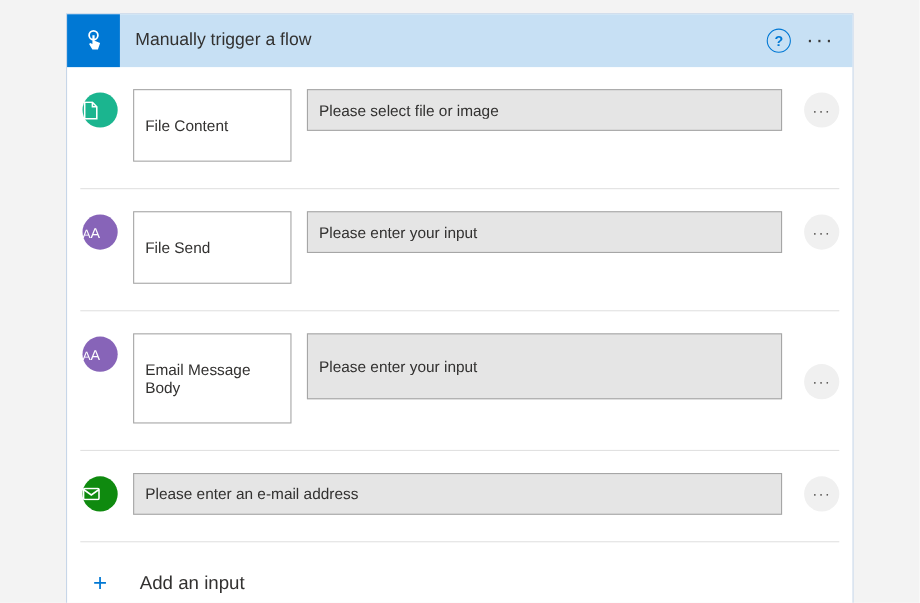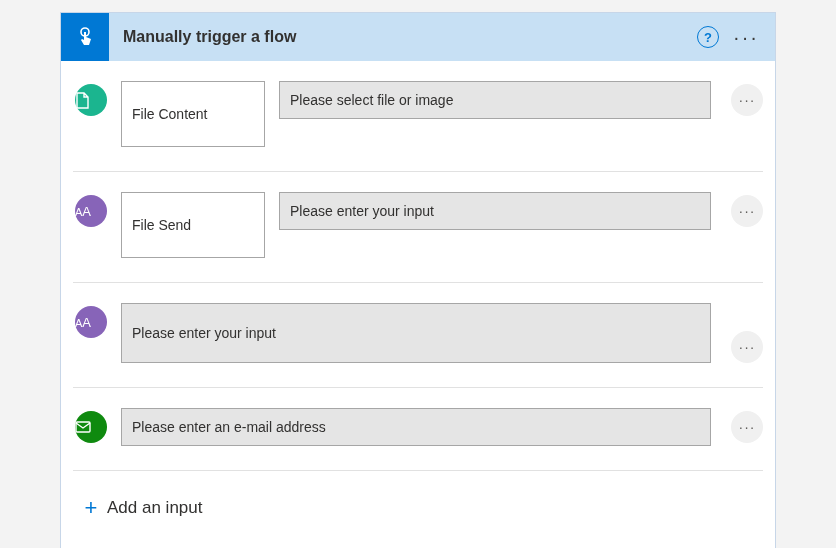--- a/index.html
+++ b/index.html
@@ -1,38 +1,38 @@
 <!DOCTYPE html>
 <html><head>
   <meta charset="utf-8">
   <style>
     * { box-sizing: border-box; margin: 0; padding: 0; }
     body { font-family: "Segoe UI", sans-serif; background: #f3f3f3; width: 836px; height: 548px; padding: 12px 14px; }
     .card { background: #fff; border: 1px solid #c7d6e8; width: 716px; margin: 0 auto; }
     .header { background: #c7e0f4; display: flex; align-items: center; height: 48px; }
     .header-icon-box { width: 48px; height: 48px; background: #0078d4; display: flex; align-items: center; justify-content: center; }
-    .header-title { flex: 1; padding-left: 14px; font-size: 16px; color: #323130; font-weight: bold; }
+    .header-title { flex: 1; padding-left: 14px; font-size: 16px; color: #323130; }
     .help-icon { width: 22px; height: 22px; border: 1.5px solid #0078d4; border-radius: 50%; color: #0078d4; font-size: 13px; font-weight: 600; display: flex; align-items: center; justify-content: center; margin-right: 14px; cursor: pointer; }
     .more-header { font-size: 20px; color: #3b3a39; margin-right: 16px; letter-spacing: 2px; cursor: pointer; line-height: 1; }
     .rows { padding: 0 12px; }
     .row { display: flex; align-items: flex-start; padding: 20px 0 24px; border-bottom: 1px solid #e1e1e1; }
     .row:last-of-type { border-bottom: none; }
     .badge { width: 32px; height: 32px; border-radius: 50%; display: flex; align-items: center; justify-content: flex-start; margin-top: 3px; margin-left: 2px; flex-shrink: 0; }
     .badge-teal { background: #1bb58f; }
     .badge-purple { background: #8764b8; }
     .badge-green { background: #0f8a0f; }
     .label-box { width: 144px; min-height: 38px; border: 1px solid #a6a6a6; margin-left: 14px; padding: 24px 10px; font-size: 14px; color: #323130; background: #fff; flex-shrink: 0; }
     .input-box { flex: 1; min-height: 38px; border: 1px solid #a6a6a6; margin-left: 14px; padding: 0 10px; font-size: 14px; color: #323130; background: #e5e5e5; outline: none; }
     .input-box::placeholder { color: #323130; }
     .more-circle { width: 32px; height: 32px; border-radius: 50%; background: #f0f0f0; display: flex; align-items: center; justify-content: center; margin-left: 20px; margin-top: 3px; cursor: pointer; flex-shrink: 0; color: #605e5c; font-size: 14px; letter-spacing: 1px; }
     .tall .label-box, .tall .input-box { min-height: 60px; }
     .tall .more-circle { margin-top: 28px; }
     .add-row { display: flex; align-items: center; padding: 24px 2px 30px; cursor: pointer; }
     .plus { color: #0078d4; font-size: 22px; font-weight: 300; width: 32px; text-align: center; }
-    .add-label { font-size: 17px; color: #323130; margin-left: 0; }
+    .add-label { font-size: 17px; color: #323130; margin-left: 20px; }
   </style>
 </head>
 <body>
 
 <div class="card">
   <div class="header">
     <div class="header-icon-box">
       <svg width="24" height="24" viewBox="0 0 24 24">
         <circle cx="12" cy="7" r="4" fill="none" stroke="#fff" stroke-width="1.6"></circle>
         <path d="M11 7 v8 l-2 -1 -1 1 3 5 h5 l2 -6 -5 -2 v-5 z" fill="#fff"></path>
@@ -62,20 +62,21 @@
       </div>
       <div class="label-box">File Send</div>
       <input class="input-box" placeholder="Please enter your input" style="">
       <div class="more-circle">···</div>
     </div>
 
     <div class="row tall">
       <div class="badge badge-purple">
         <span style="color:#fff;font-size:11px;">A<span style="font-size:13px">A</span></span>
       </div>
+      <div class="label-box">Email Message Body</div>
       <input class="input-box" placeholder="Please enter your input" style="">
       <div class="more-circle">···</div>
     </div>
 
     <div class="row">
       <div class="badge badge-green">
         <svg width="16" height="12" viewBox="0 0 16 12">
           <rect x="1" y="1" width="14" height="10" rx="1" fill="none" stroke="#fff" stroke-width="1.4"></rect>
           <path d="M1 2 l7 5 l7 -5" fill="none" stroke="#fff" stroke-width="1.4"></path>
         </svg>

